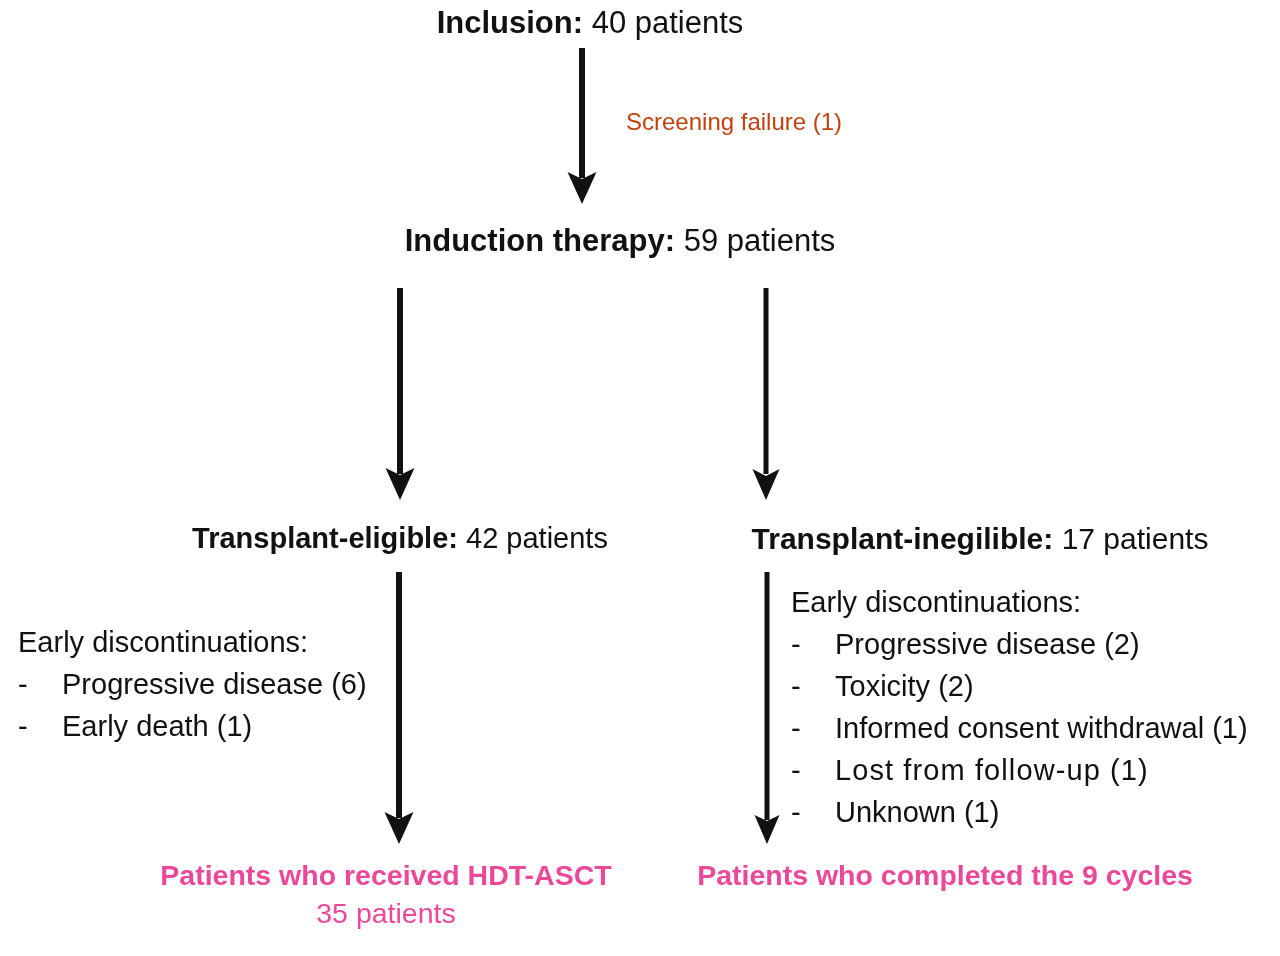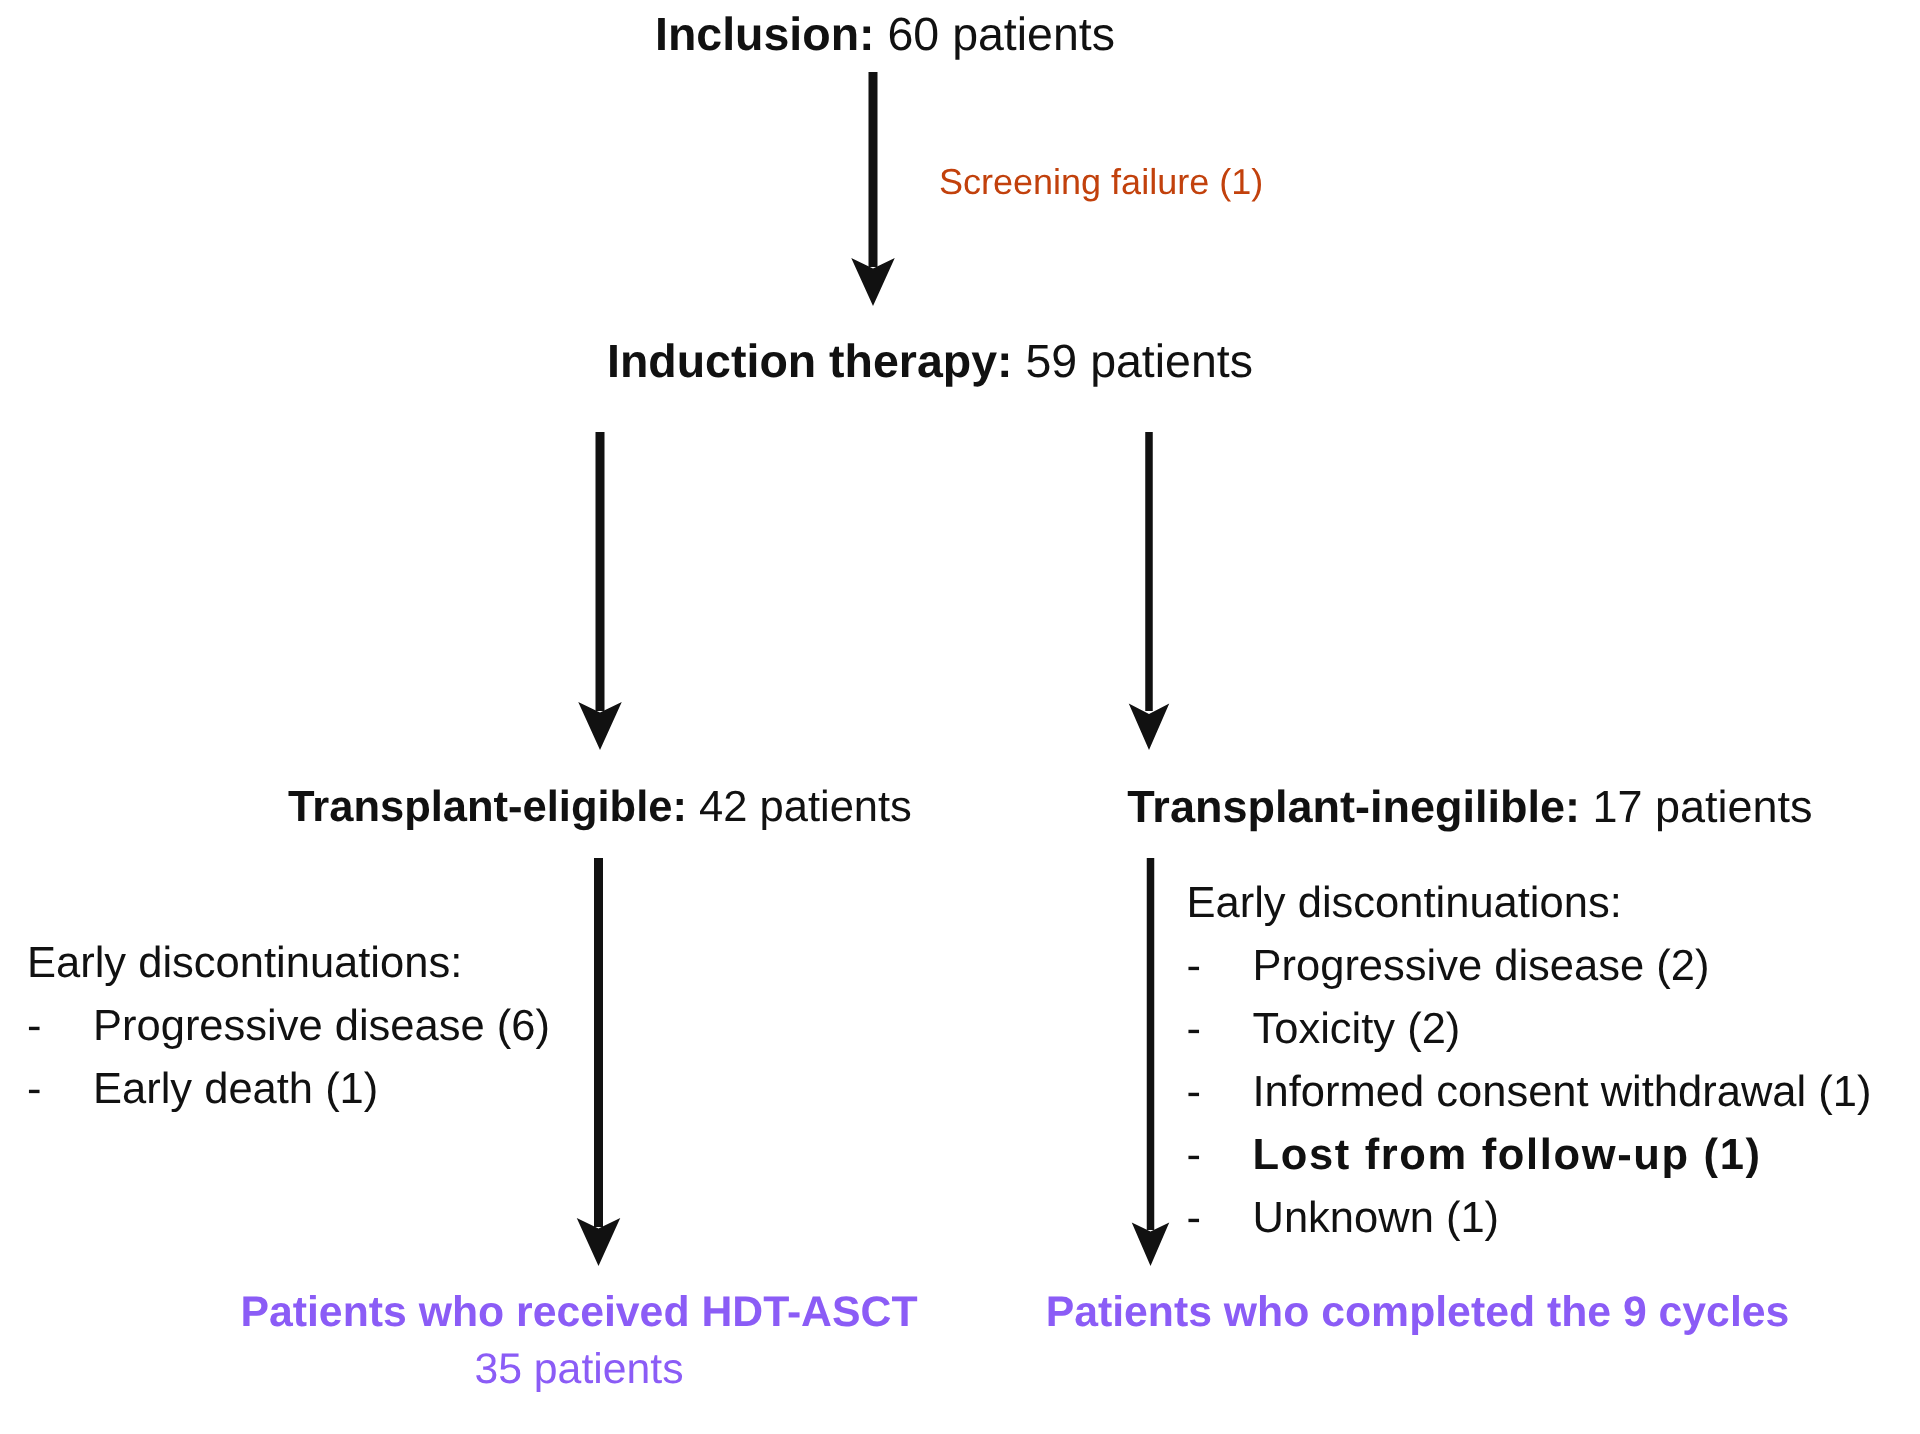--- a/index.html
+++ b/index.html
@@ -51,21 +51,21 @@
   }
   .n-inelig {
     left: 690px; top: 522px; width: 580px;
     font-size: 30px;
   }
 
   .leaf {
     position: absolute;
     text-align: center;
     line-height: 1.2;
-    color: #8b5cf6;
+    color: #ec4899;
     white-space: nowrap;
   }
   .leaf .title {
     font-weight: bold;
     font-size: 28.5px;
     display: block;
   }
   .leaf .sub {
     font-weight: normal;
     font-size: 28.5px;
@@ -101,36 +101,36 @@
     display: block;
     white-space: nowrap;
     margin-bottom: 13px;
   }
   .disc .disc-item .dash {
     display: inline-block;
     width: 44px;
   }
   .disc-left  { left: 18px;  top: 628px; }
   .disc-right { left: 791px; top: 588px; }
-  .spaced { letter-spacing: 1.1px; font-weight: bold; }
+  .spaced { letter-spacing: 1.1px; }
 
   
   .arrow {
     position: absolute;
   }
   .arrow svg { display: block; }
 </style>
 </head>
 <body>
 
 <div id="canvas">
 
   <div class="node n-inclusion">
     <span class="lbl">Inclusion:</span>
-    <span class="val">60 patients</span>
+    <span class="val">40 patients</span>
   </div>
 
   <div class="arrow" style="left:567px; top:48px;">
     <svg width="30" height="156" viewBox="0 0 30 156" aria-hidden="true">
       <rect x="12" y="0" width="6" height="130" fill="#111111"></rect>
       <path d="M 15 156 L 0.5 124 L 15 131 L 29.5 124 Z" fill="#111111"></path>
     </svg>
   </div>
 
   <div class="edge-note note-screening">Screening failure (1)</div>

